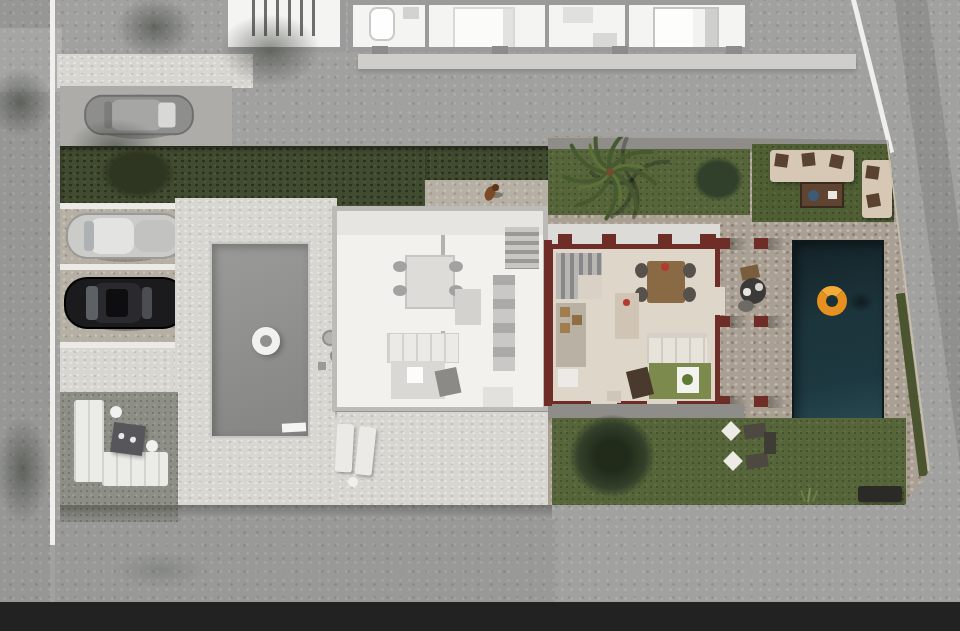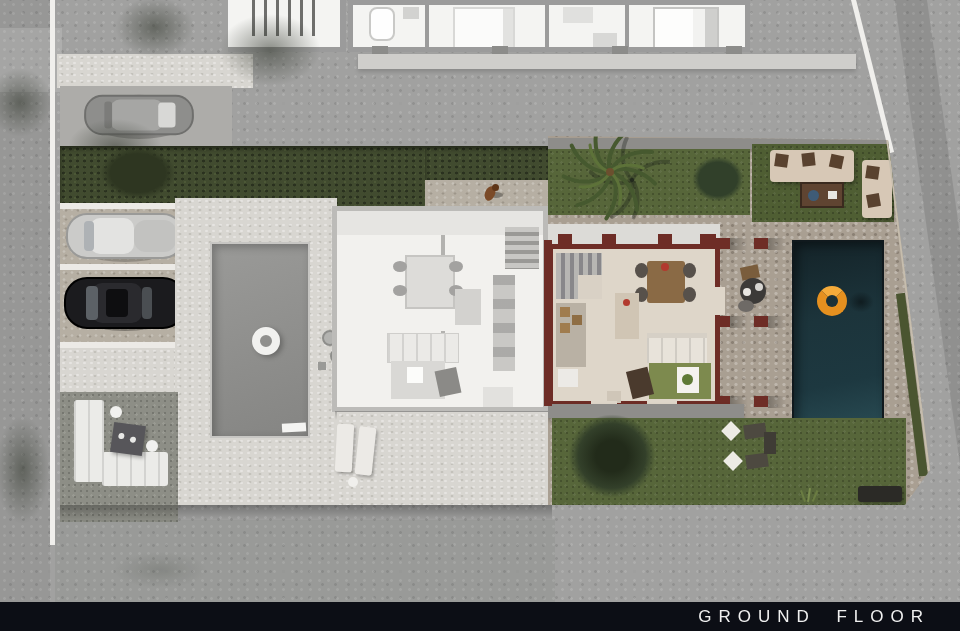--- a/index.html
+++ b/index.html
@@ -344,17 +344,14 @@
     <div class="ab" style="left:254px;top:354px;width:2px;height:12px;background:#6a7c42;transform:rotate(-20deg);"></div>
     <div class="ab" style="left:260px;top:352px;width:2px;height:14px;background:#7a8c4e;transform:rotate(8deg);"></div>
     <div class="ab" style="left:266px;top:354px;width:2px;height:12px;background:#6a7c42;transform:rotate(24deg);"></div>
 
     <div class="ab" style="left:348px;top:158px;width:9px;height:184px;background:#4a5530;transform:rotate(-7.2deg);transform-origin:top left;"></div>
     <div class="ab" style="left:338px;top:2px;width:5px;height:336px;background:#c6bdad;transform:rotate(-7.2deg);transform-origin:top left;"></div>
   </div>
 
   <div class="ab maroon" style="left:544px;top:240px;width:8px;height:166px;"></div>
 
-  <div class="ab footer" style="left:0;top:602px;width:960px;height:29px;">
-    <span>GROUND FLOOR</span>
-  </div>
 
 </div>
 
 </body></html>

